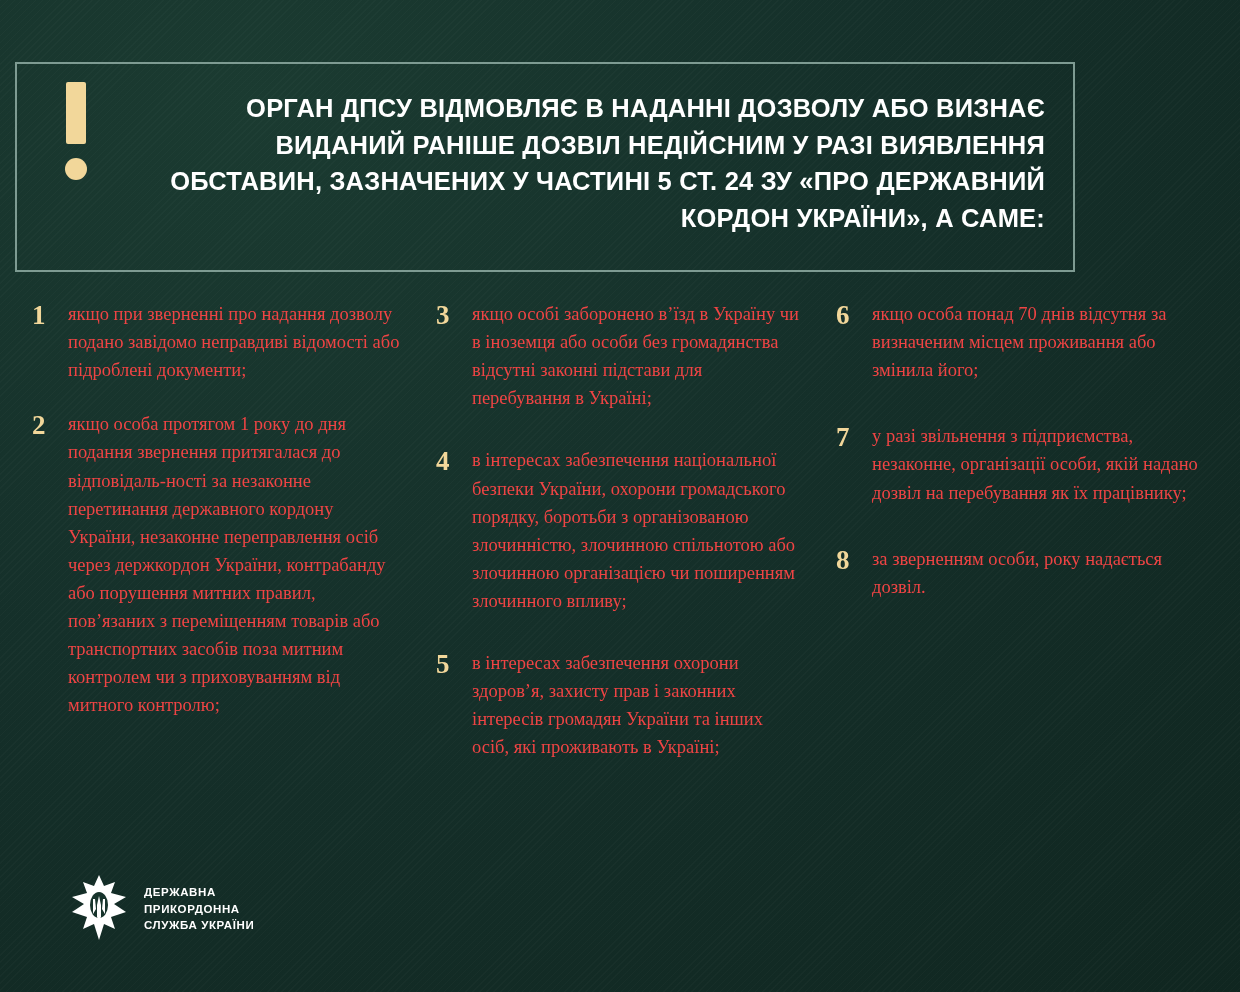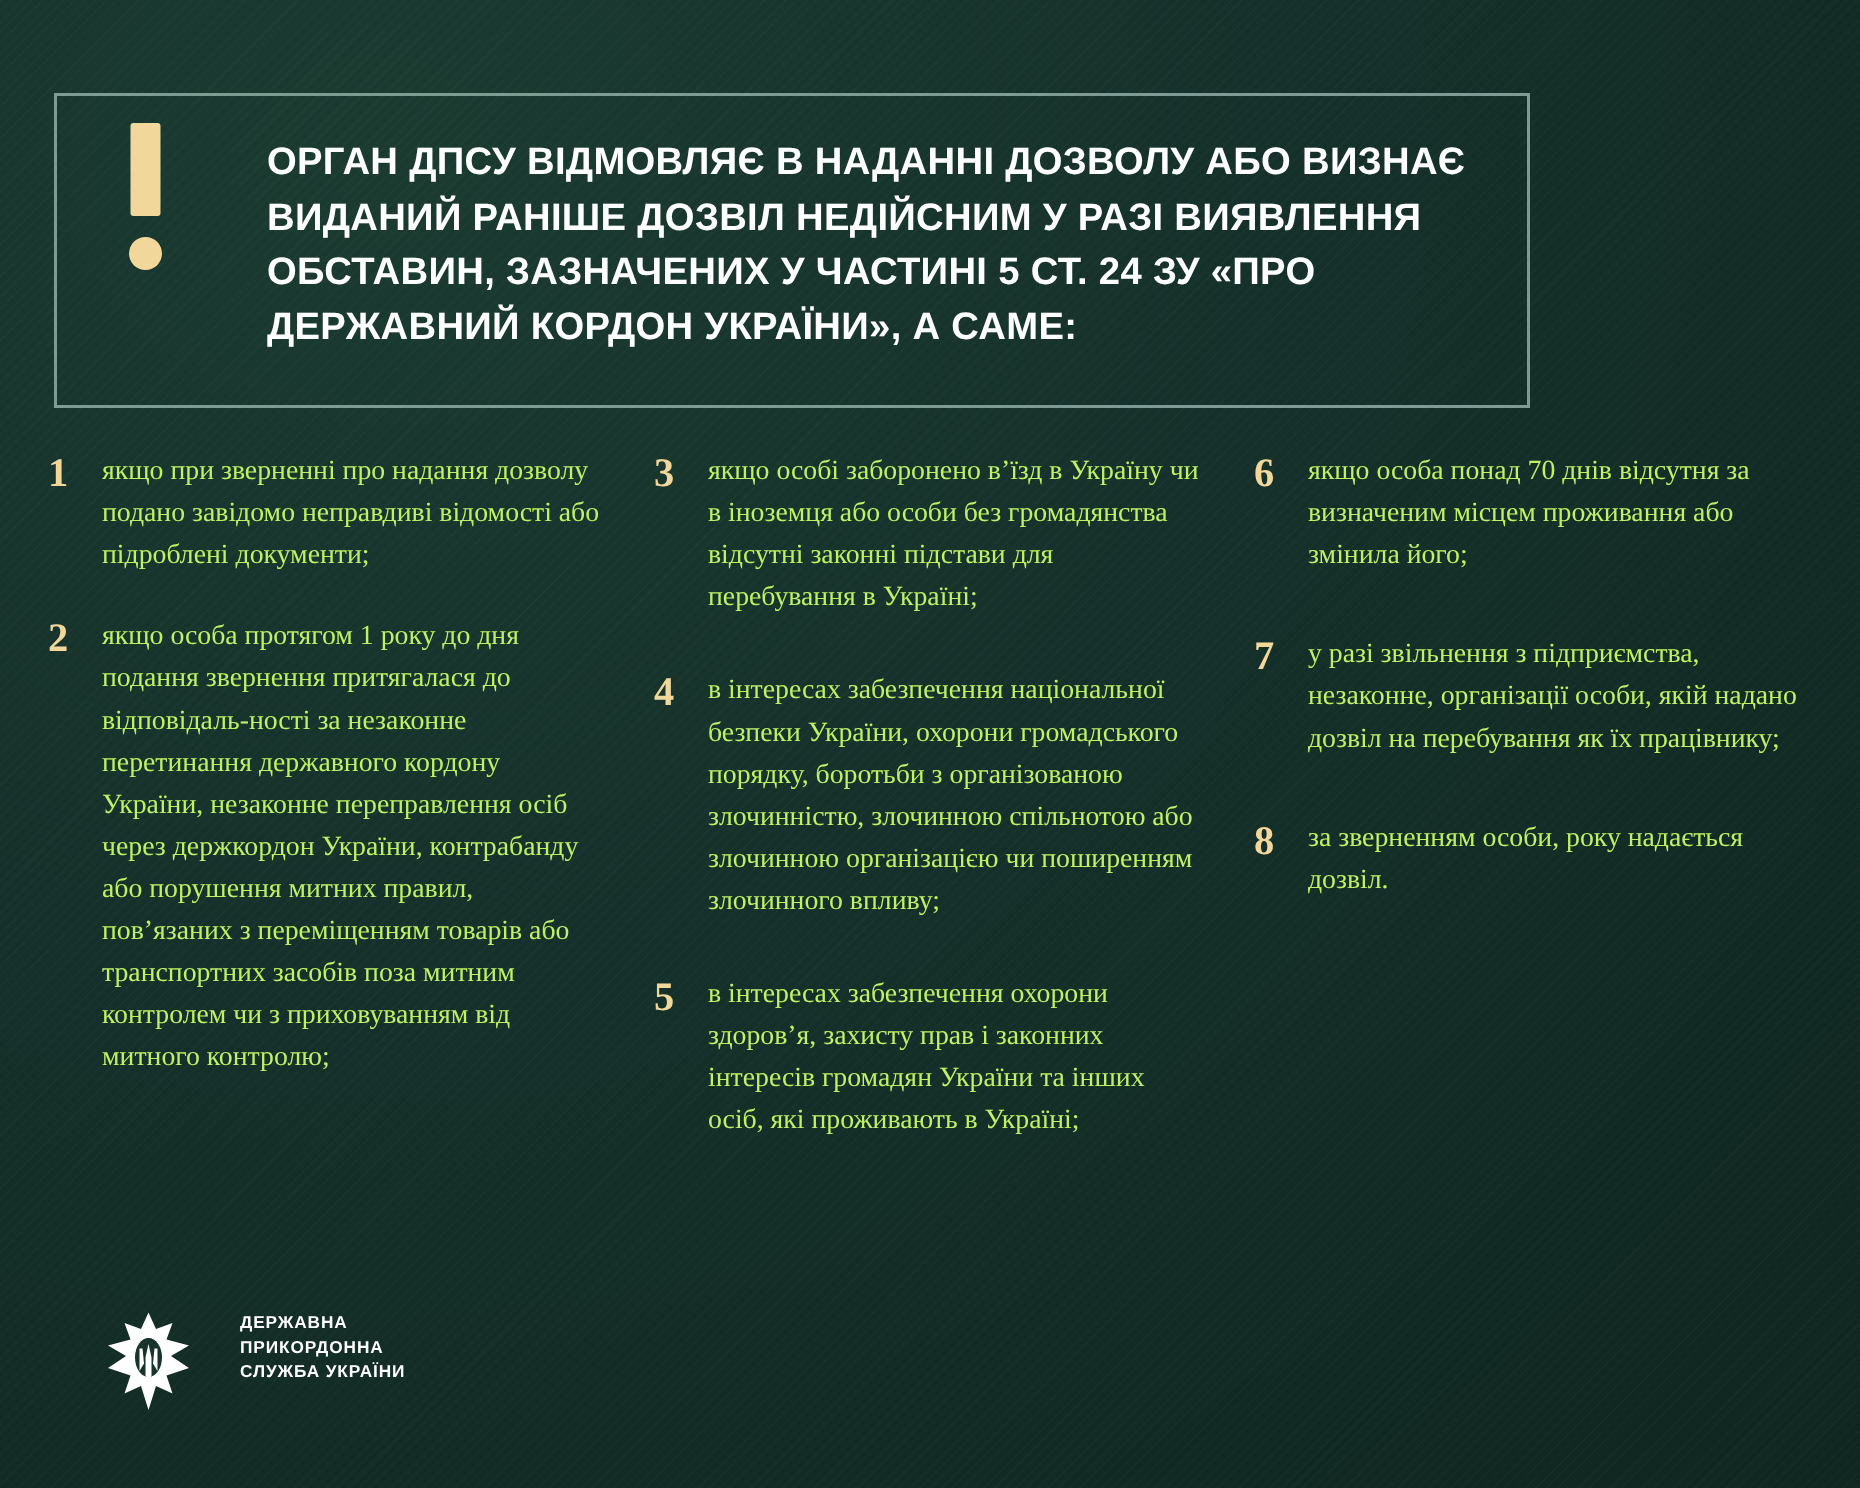--- a/index.html
+++ b/index.html
@@ -33,26 +33,27 @@
   .page {
     position: relative;
     width: 1240px;
     height: 992px;
     z-index: 2;
   }
 
   
   .header {
     position: absolute;
-    left: 36px;
+    left: 15px;
     top: 62px;
-    width: 984px;
+    width: 1060px;
     height: 210px;
     border: 2px solid #7e9b92;
     display: block;
+    text-align: right;
   }
 
   .excl {
     position: absolute;
     left: 38px;
     top: 18px;
     width: 42px;
     text-align: center;
     z-index: 5;
   }
@@ -107,21 +108,21 @@
     flex: 0 0 36px;
     color: #f2d79a;
     font-size: 27px;
     font-weight: bold;
     line-height: 1.0;
     padding-top: 2px;
     font-family: "Liberation Serif", serif;
   }
   .item-text {
     flex: 1;
-    color: #bef264;
+    color: #ef4444;
     font-size: 18.5px;
     line-height: 1.52;
     font-family: "Liberation Serif", serif;
     white-space: pre-line;
   }
 
   
   .col-2 .item { margin-bottom: 34px; }
   .col-3 .item { margin-bottom: 38px; }
 
@@ -135,22 +136,22 @@
     opacity: 0.5;
     z-index: 1;
   }
 
   
   .logo {
     position: absolute;
     left: 70px;
     bottom: 48px;
     display: flex;
-    align-items: flex-start;
-    gap: 32px;
+    align-items: center;
+    gap: 16px;
   }
   .logo-mark {
     width: 58px;
     height: 70px;
   }
   .logo-text {
     color: #ffffff;
     font-size: 11.5px;
     font-weight: bold;
     line-height: 1.45;

